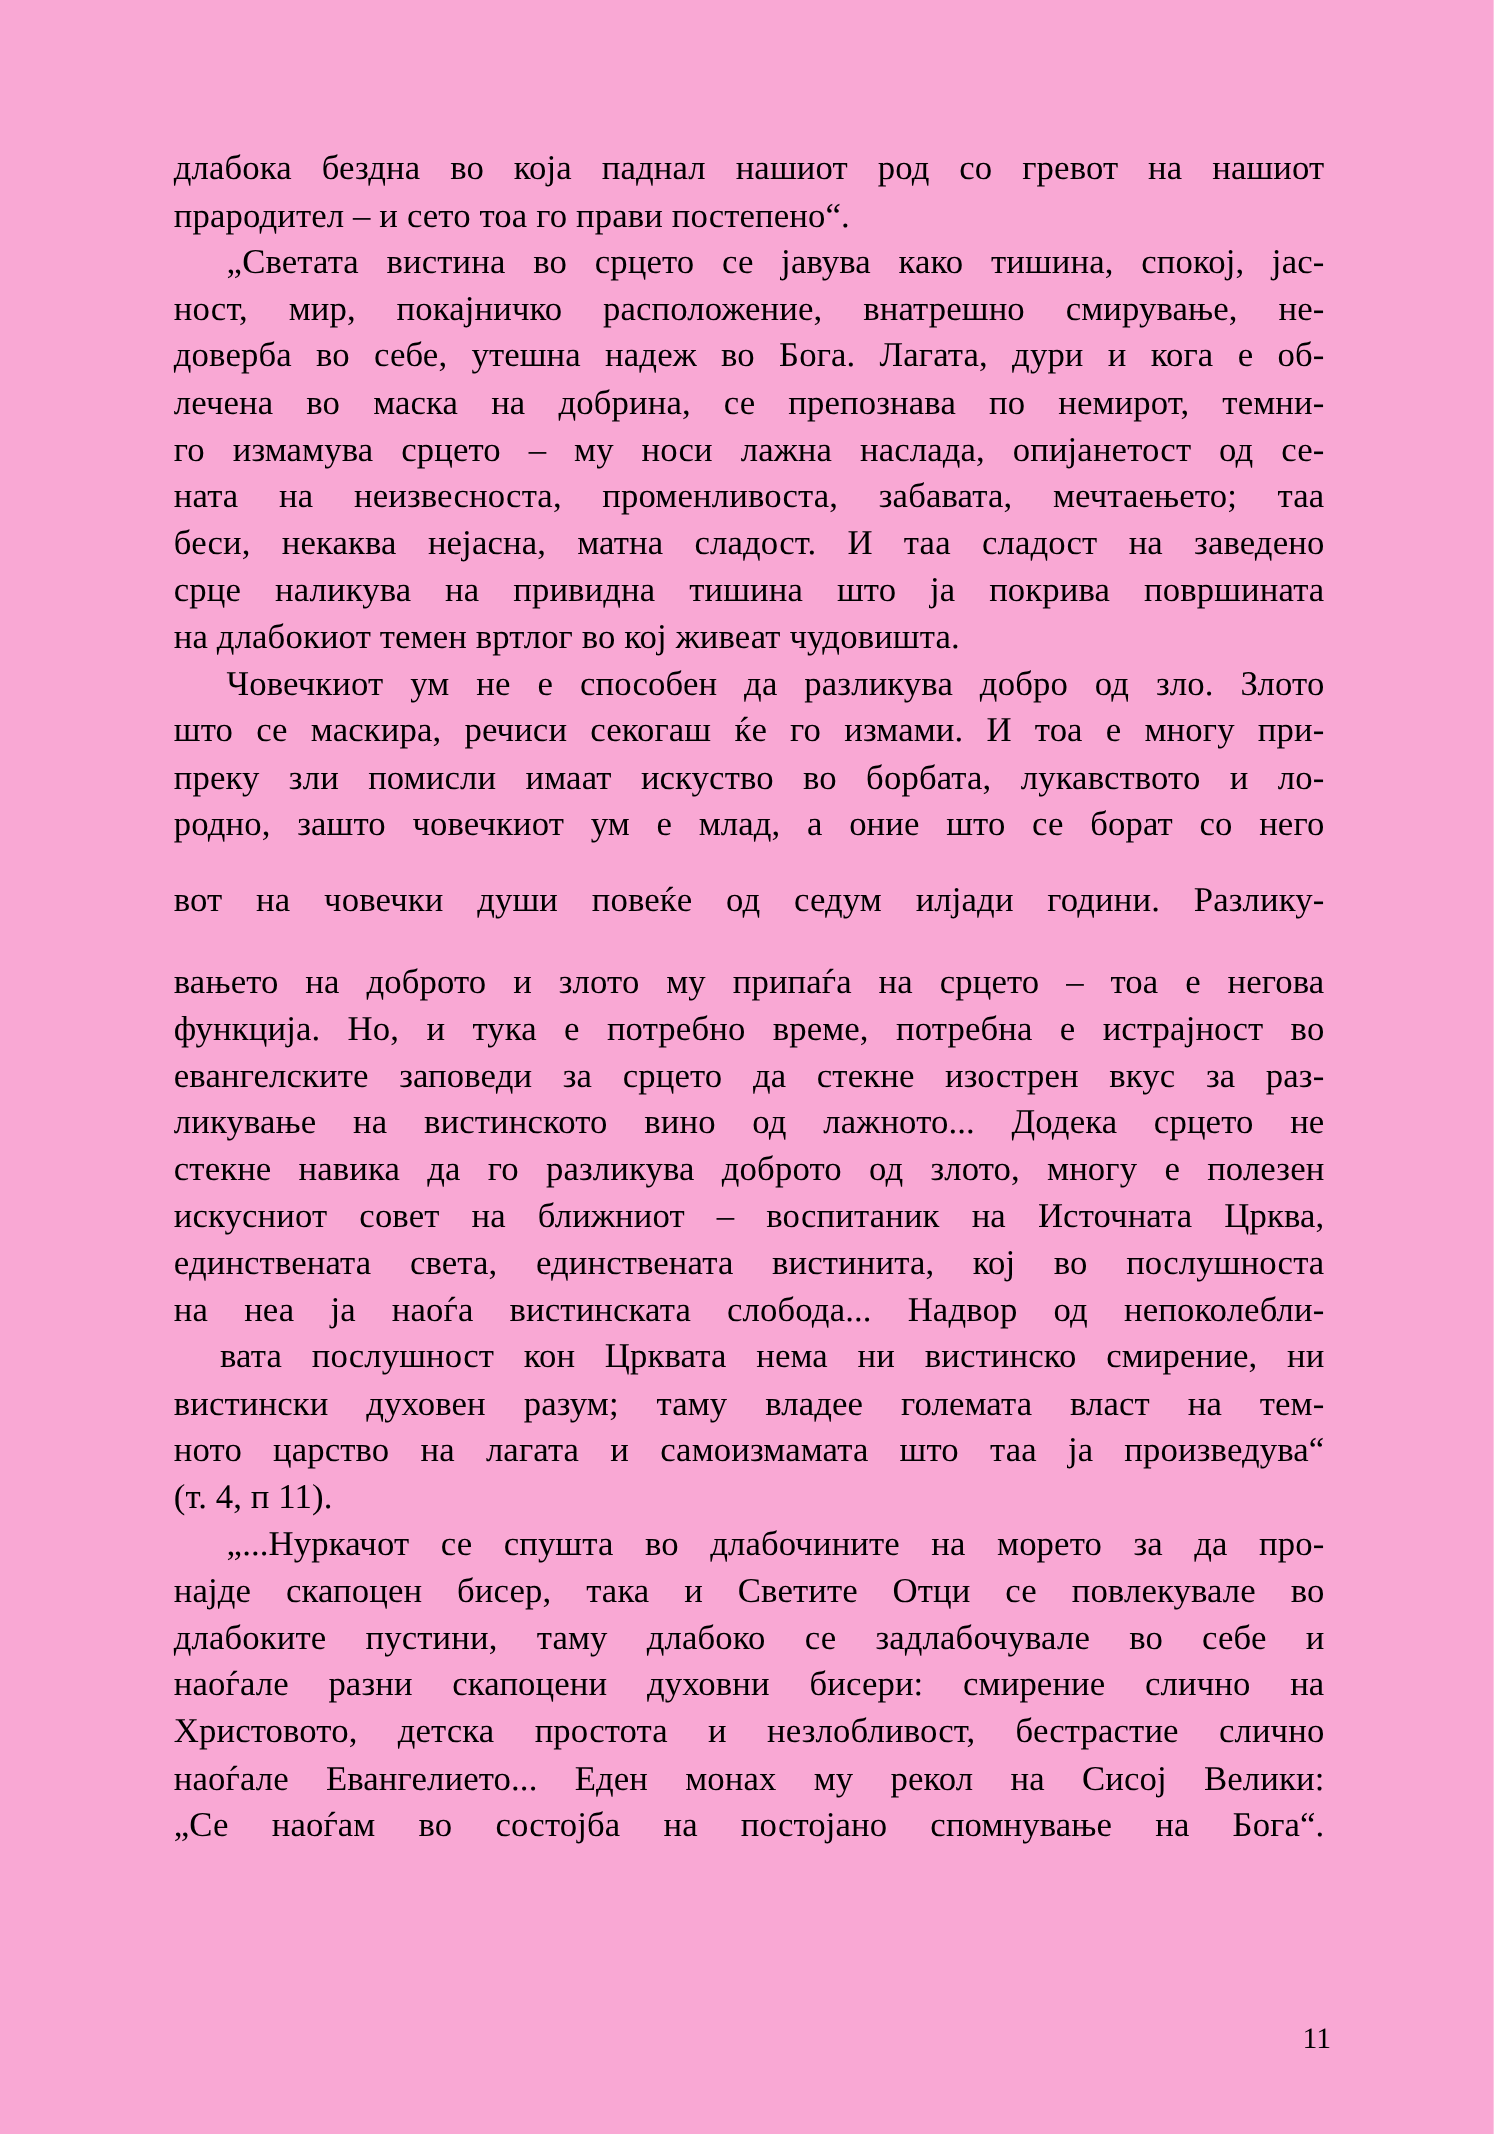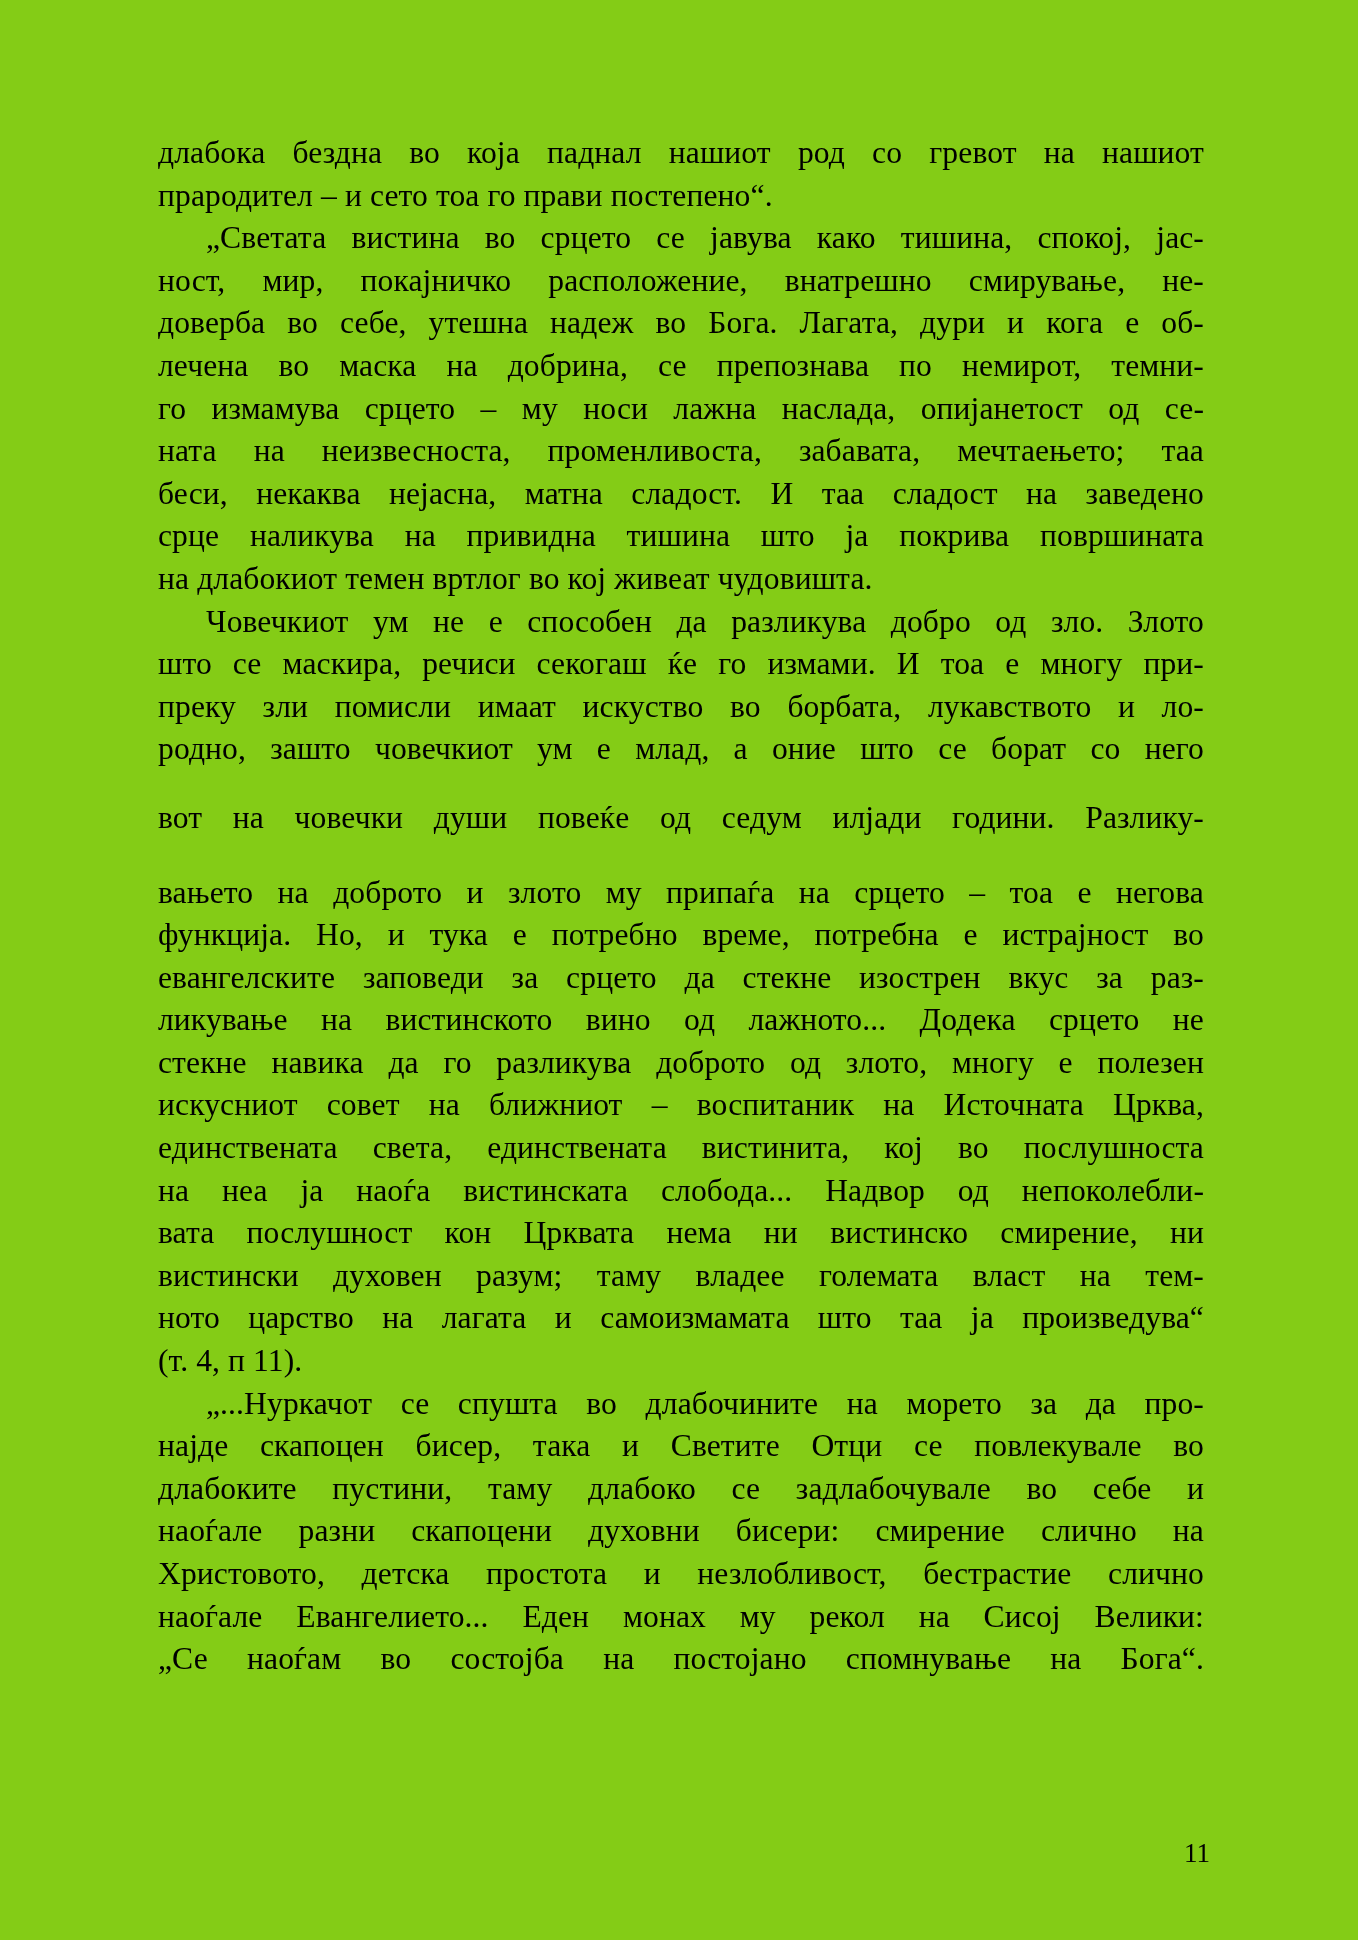--- a/index.html
+++ b/index.html
@@ -9,21 +9,21 @@
     background: #ffffff;
   }
   body {
     font-family: "Liberation Serif", "DejaVu Serif", serif;
     color: #000000;
   }
   .page {
     position: relative;
     width: 1358px;
     height: 1940px;
-    background: #84cc16;
+    background: #f9a8d4;
     overflow: hidden;
     box-sizing: border-box;
   }
   .text-block {
     position: absolute;
     left: 158px;
     top: 132px;
     width: 1046px;
   }
   
@@ -82,21 +82,21 @@
       <span class="line" style="display: block; white-space: nowrap; word-spacing: 0px;">родно, зашто човечкиот ум е млад, а оние што се борат со него</span>
       <span class="line" style="display: block; white-space: nowrap; word-spacing: 0px; margin-top: 26px;">вот на човечки души повеќе од седум илјади години. Разлику-</span>
       <span class="line" style="display: block; white-space: nowrap; word-spacing: 0px; margin-top: 32px;">вањето на доброто и злото му припаѓа на срцето – тоа е негова</span>
       <span class="line" style="display: block; white-space: nowrap; word-spacing: 0px;">функција. Но, и тука е потребно време, потребна е истрајност во</span>
       <span class="line" style="display: block; white-space: nowrap; word-spacing: 0px;">евангелските заповеди за срцето да стекне изострен вкус за раз-</span>
       <span class="line" style="display: block; white-space: nowrap; word-spacing: 0px;">ликување на вистинското вино од лажното... Додека срцето не</span>
       <span class="line" style="display: block; white-space: nowrap; word-spacing: 0px;">стекне навика да го разликува доброто од злото, многу е полезен</span>
       <span class="line" style="display: block; white-space: nowrap; word-spacing: 0px;">искусниот совет на ближниот – воспитаник на Источната Црква,</span>
       <span class="line" style="display: block; white-space: nowrap; word-spacing: 0px;">единствената света, единствената вистинита, кој во послушноста</span>
       <span class="line" style="display: block; white-space: nowrap; word-spacing: 0px;">на неа ја наоѓа вистинската слобода... Надвор од непоколебли-</span>
-      <span class="line" style="display: block; white-space: nowrap; word-spacing: 0px;">вата послушност кон Црквата нема ни вистинско смирение, ни</span>
+      <span class="line" style="display: block; white-space: nowrap; word-spacing: 0px; margin-left: 42px;">вата послушност кон Црквата нема ни вистинско смирение, ни</span>
       <span class="line" style="display: block; white-space: nowrap; word-spacing: 0px;">вистински духовен разум; таму владее големата власт на тем-</span>
       <span class="line" style="display: block; white-space: nowrap; word-spacing: 0px;">ното царство на лагата и самоизмамата што таа ја произведува“</span>
       <span class="line last" style="display: block; white-space: nowrap; word-spacing: 0px;">(т. 4, п 11).</span>
     </div>
 
     <div class="line-wrap">
       <span class="line" style="text-indent: 48px; display: block; white-space: nowrap; word-spacing: 0px;">„...Нуркачот се спушта во длабочините на морето за да про-</span>
       <span class="line" style="display: block; white-space: nowrap; word-spacing: 0px;">најде скапоцен бисер, така и Светите Отци се повлекувале во</span>
       <span class="line" style="display: block; white-space: nowrap; word-spacing: 0px;">длабоките пустини, таму длабоко се задлабочувале во себе и</span>
       <span class="line" style="display: block; white-space: nowrap; word-spacing: 0px;">наоѓале разни скапоцени духовни бисери: смирение слично на</span>

